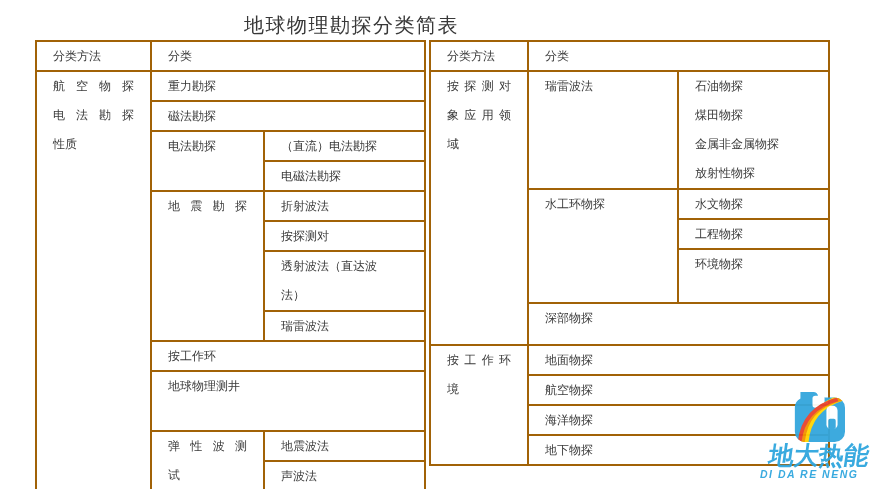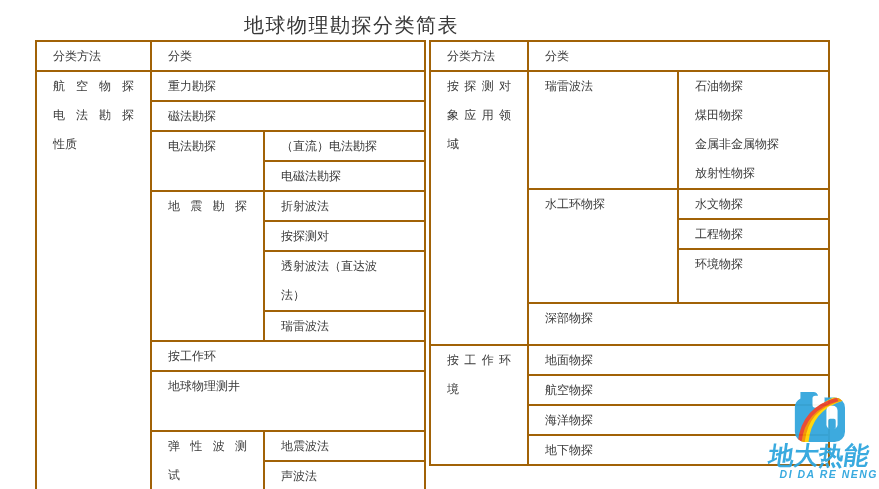--- a/index.html
+++ b/index.html
@@ -69,21 +69,21 @@
     font-weight: bold;
     font-size: 25px;
     line-height: 26px;
     transform: skewX(-8deg);
     white-space: nowrap;
   }
   .logo .en {
     position: absolute;
     left: 0; top: 81px;
     width: 118px;
-    text-align: right;
+    text-align: left;
     font-family: "Liberation Sans", "DejaVu Sans", sans-serif;
     font-weight: bold;
     font-style: italic;
     font-size: 10.5px;
     letter-spacing: 1.5px;
     line-height: 11px;
     white-space: nowrap;
   }
 </style>
 </head>

